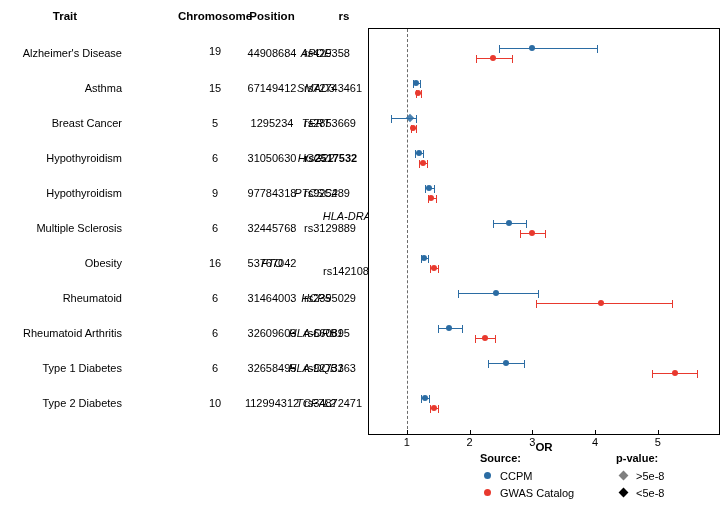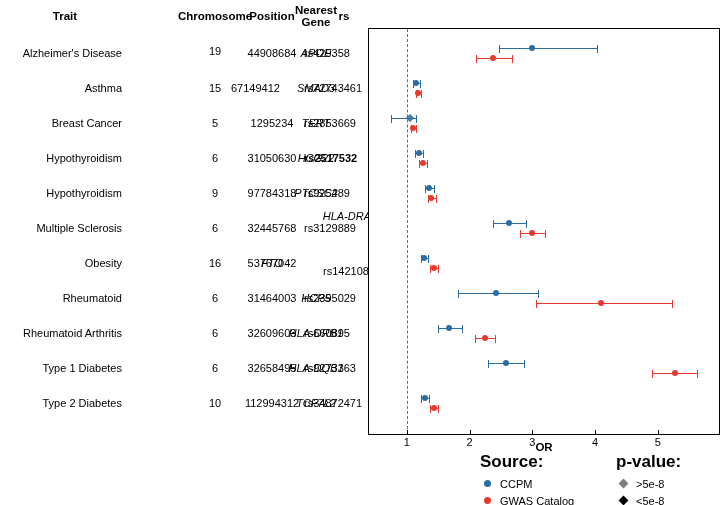--- a/index.html
+++ b/index.html
@@ -135,21 +135,21 @@
     left: 368px;
     top: 452px;
     width: 352px;
     height: 52px;
   }
   .legend-block {
     position: absolute;
     top: 0;
   }
   .legend-title {
-    font-size: 17px;
+    font-size: 11px;
     font-weight: bold;
     margin-bottom: 5px;
   }
   .legend-row {
     display: flex;
     align-items: center;
     margin-bottom: 4px;
     height: 13px;
   }
   .legend-key {
@@ -175,31 +175,29 @@
 </style>
 </head>
 <body>
 
 <div id="root">
 
   <div id="table-panel">
       <div class="th" style="left: 35px; top: 10px; width: 60px;">Trait</div>
       <div class="th" style="left: 160px; width: 110px; top: 10px;">Chromosome</div>
       <div class="th" style="left: 217px; width: 110px; top: 10px;">Position</div>
-      <div class="th" style="left: 261px; width: 110px; top: 4px;">Nearest
-Gene</div>
       <div class="th" style="left: 289px; width: 110px; top: 10px;">rs</div>
       <div class="cell trait" style="top: 47px; left: 4px; width: 118px; text-align: right;">Alzheimer's Disease</div>
       <div class="cell " style="top: 45px; left: 160px; width: 110px; text-align: center;">19</div>
       <div class="cell " style="top: 47px; left: 217px; width: 110px; text-align: center;">44908684</div>
       <div class="cell gene" style="top: 47px; left: 261px; width: 110px; text-align: center;">APOE</div>
       <div class="cell " style="top: 47px; left: 304px; width: 90px; text-align: left;">rs429358</div>
       <div class="cell trait" style="top: 82px; left: 4px; width: 118px; text-align: right;">Asthma</div>
       <div class="cell " style="top: 82px; left: 160px; width: 110px; text-align: center;">15</div>
-      <div class="cell " style="top: 82px; left: 231px; width: 110px; text-align: left;">67149412</div>
+      <div class="cell " style="top: 82px; left: 217px; width: 110px; text-align: center;">67149412</div>
       <div class="cell gene" style="top: 82px; left: 261px; width: 110px; text-align: center;">SMAD3</div>
       <div class="cell " style="top: 82px; left: 304px; width: 90px; text-align: left;">rs72743461</div>
       <div class="cell trait" style="top: 117px; left: 4px; width: 118px; text-align: right;">Breast Cancer</div>
       <div class="cell " style="top: 117px; left: 160px; width: 110px; text-align: center;">5</div>
       <div class="cell " style="top: 117px; left: 217px; width: 110px; text-align: center;">1295234</div>
       <div class="cell gene" style="top: 117px; left: 261px; width: 110px; text-align: center;">TERT</div>
       <div class="cell " style="top: 117px; left: 304px; width: 90px; text-align: left;">rs2853669</div>
       <div class="cell trait" style="top: 152px; left: 4px; width: 118px; text-align: right;">Hypothyroidism</div>
       <div class="cell " style="top: 152px; left: 160px; width: 110px; text-align: center;">6</div>
       <div class="cell " style="top: 152px; left: 217px; width: 110px; text-align: center;">31050630</div>

